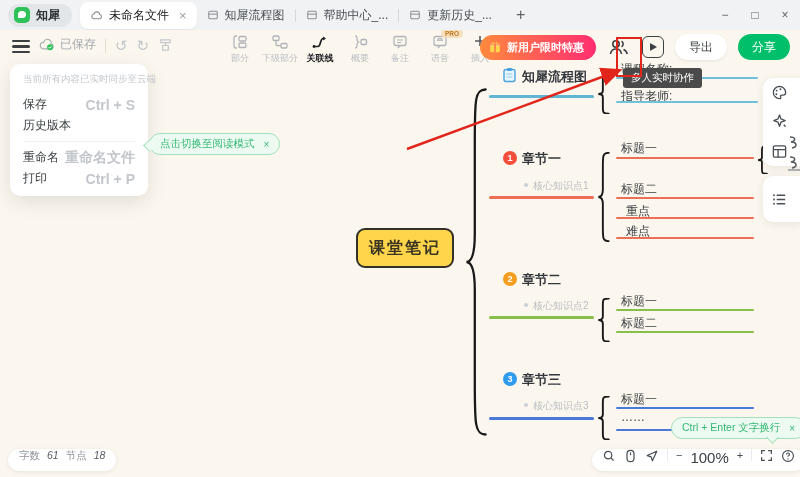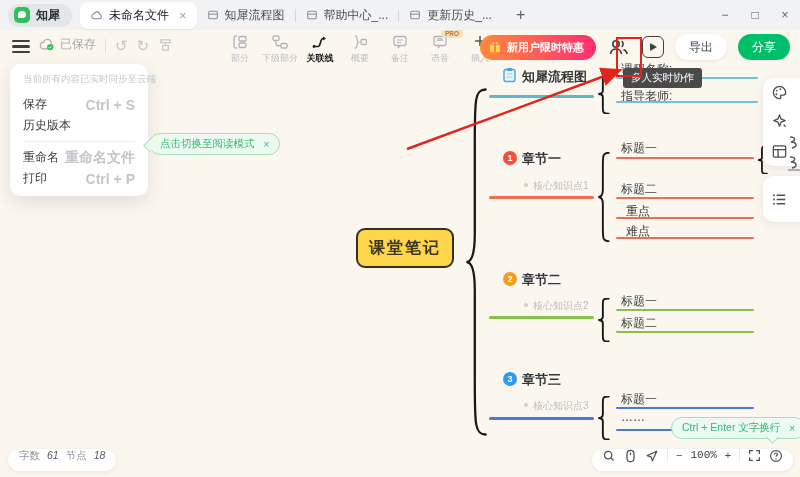--- a/index.html
+++ b/index.html
@@ -71,21 +71,21 @@
   .panel-1 { top:78px; height:88px; justify-content:space-around; }
   .panel-2 { top:176px; height:46px; justify-content:center; }
   .edge-frag { position:absolute; z-index:12; }
 
   
   .pill { position:absolute; background:#fff; border-radius:11px; box-shadow:0 1px 4px rgba(0,0,0,.08); display:flex; z-index:10; }
   .status-pill { left:8px; top:449px; height:22px; padding:0 11px; gap:7px; font-size:10.5px; }
   .status-pill .k { color:#90959a; } .status-pill .v { color:#55595e;font-style:italic; }
   .nav-pill { left:592px; top:449px; height:22px; padding:0 10px; gap:8px; font-size:11px; color:#4a4f54; }
   .nav-pill .sep { width:1px; height:12px; background:#e8eaec; }
-  .nav-pill .zoom-val { font-size:11px; color:#3c4043;font-family:Liberation Mono, monospace; }
+  .nav-pill .zoom-val { font-size:15px; color:#3c4043; }
 
   .annotation { position:absolute; inset:0; z-index:60; pointer-events:none; }
   svg { display:block; }
 </style>
 </head>
 <body>
 
 <div class="titlebar">
   <div class="logo-pill">
     <div class="logo-mark"></div>

